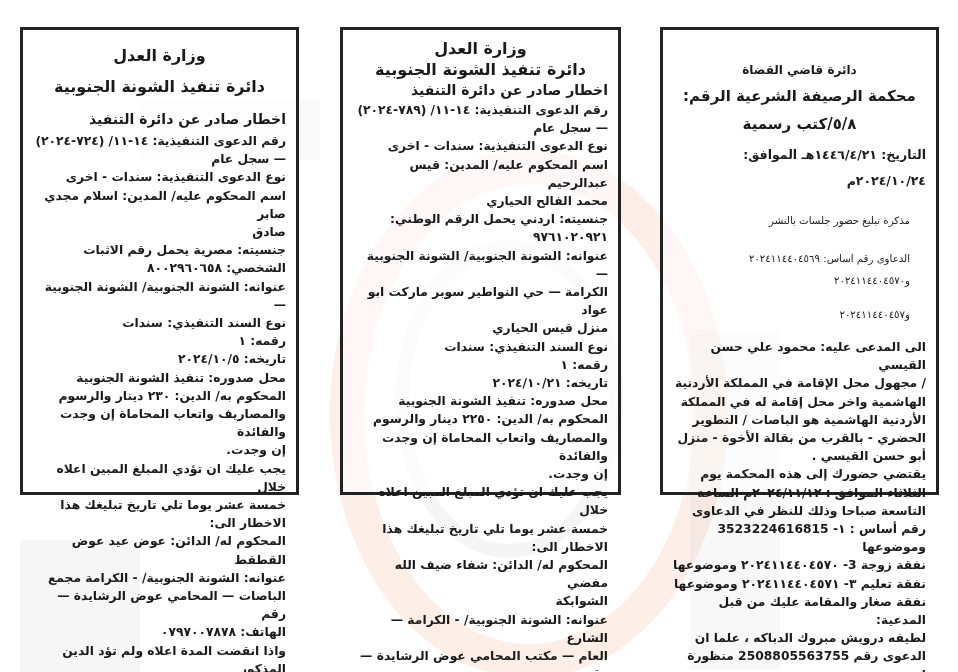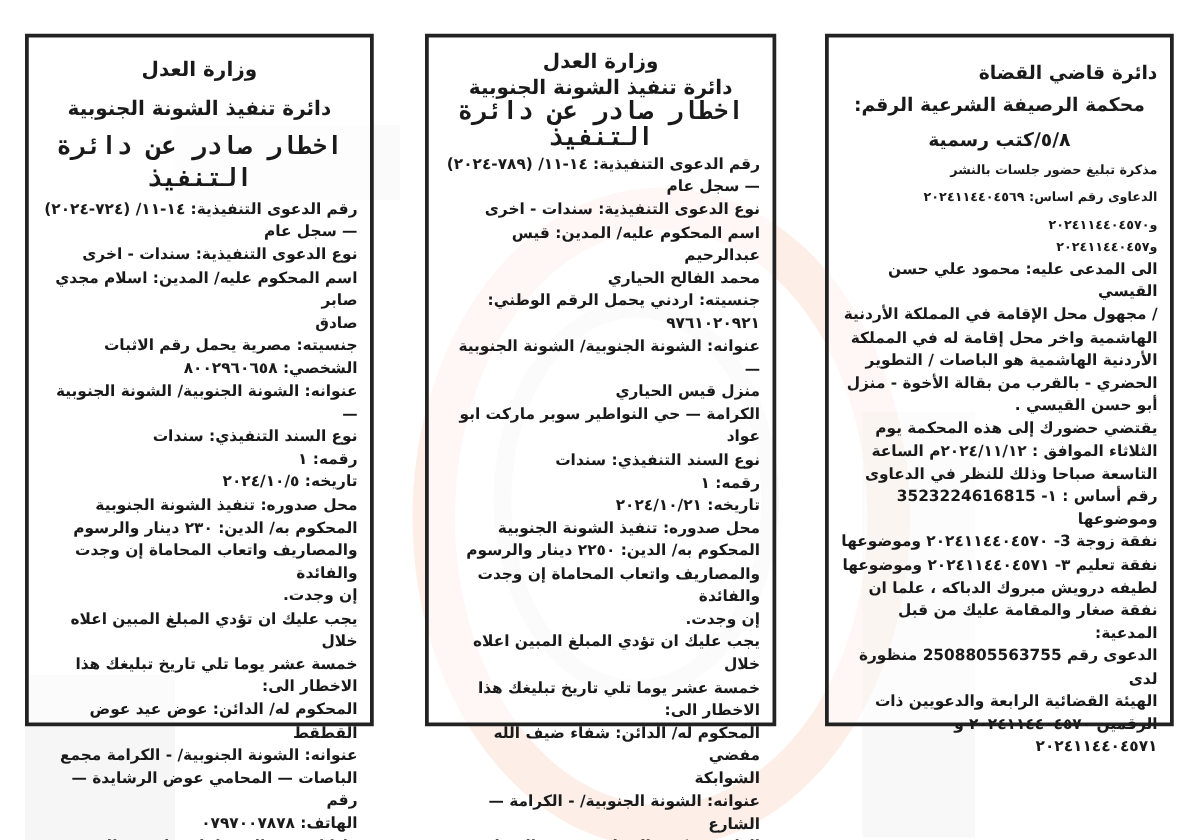--- a/index.html
+++ b/index.html
@@ -16,42 +16,42 @@
   }
   .wm-ring2 {
     left:395px; top:240px; width:200px; height:290px; border-radius:50%;
     border:14px solid rgba(160,160,160,0.10);
   }
   .wm-block1 { left:20px; top:540px; width:120px; height:132px; background:rgba(170,170,170,0.10); }
   .wm-block2 { left:690px; top:330px; width:90px; height:340px; background:rgba(170,170,170,0.08); }
   .wm-block3 { left:140px; top:100px; width:180px; height:60px; background:rgba(170,170,170,0.06); }
 
   .notice {
-    position:absolute; top:27px; height:554px;
+    position:absolute; top:27px; height:468px;
     border:3px solid #222; box-sizing:border-box;
     background:rgba(255,255,255,0.55);
     direction:rtl; text-align:right;
     padding:8px 10px 8px 10px;
   }
   .notice.left { left:20px; width:279px; }
   .notice.mid { left:340px; width:281px; }
   .notice.right { left:660px; width:279px; }
 
   .h1 { text-align:center; font-weight:bold; font-size:16px; line-height:24px; margin:0; }
   .h2 { text-align:center; font-weight:bold; font-size:16px; line-height:26px; margin:0; }
-  .h3 { text-align:center; font-weight:bold; font-size:20px; line-height:26px; margin:0;font-family:Liberation Mono, monospace; }
+  .h3 { text-align:right; font-weight:bold; font-size:14px; line-height:26px; margin:0; }
   .left .h1 { margin-top:6px; margin-bottom:6px; }
   .left .h2 { margin-bottom:6px; }
   .left .h3 { margin-bottom:0; }
   .mid .h1, .mid .h2, .mid .h3 { line-height:21px; }
-  .right .h1 { font-size:15px; line-height:24px; margin-top:8px;text-align:right; }
+  .right .h1 { font-size:12px; line-height:24px; margin-top:20px; }
   .right .h2 { font-size:15px; line-height:28px; }
 
   .line { font-size:12.3px; line-height:18.2px; font-weight:bold; margin:0; }
-  .small { font-size:10.2px; line-height:22px; font-weight:bold; margin:0; }
+  .small { font-size:10.2px; line-height:22px; font-weight:normal; margin:16px; }
   .date-line { font-size:12.5px; line-height:26px; font-weight:bold; margin-top:4px; }
 </style>
 </head>
 <body>
 
 <div class="wm wm-ring"></div>
 <div class="wm wm-ring2"></div>
 <div class="wm wm-block1"></div>
 <div class="wm wm-block2"></div>
 <div class="wm wm-block3"></div>
@@ -95,22 +95,22 @@
   <p class="h3">اخطار صادر عن دائرة التنفيذ</p>
   <div>
     <p class="line">رقم الدعوى التنفيذية: ١٤-١١/ (٧٨٩-٢٠٢٤)</p>
     <p class="line">— سجل عام</p>
     <p class="line">نوع الدعوى التنفيذية: سندات - اخرى</p>
     <p class="line">اسم المحكوم عليه/ المدين: قيس عبدالرحيم</p>
     <p class="line">محمد الفالح الحياري</p>
     <p class="line">جنسيته: اردني يحمل الرقم الوطني:</p>
     <p class="line">٩٧٦١٠٢٠٩٢١</p>
     <p class="line">عنوانه: الشونة الجنوبية/ الشونة الجنوبية —</p>
+    <p class="line">الكرامة — حي النواطير سوبر ماركت ابو عواد</p>
     <p class="line">منزل قيس الحياري</p>
-    <p class="line">الكرامة — حي النواطير سوبر ماركت ابو عواد</p>
     <p class="line">نوع السند التنفيذي: سندات</p>
     <p class="line">رقمه: ١</p>
     <p class="line">تاريخه: ٢٠٢٤/١٠/٢١</p>
     <p class="line">محل صدوره: تنفيذ الشونة الجنوبية</p>
     <p class="line">المحكوم به/ الدين: ٢٢٥٠ دينار والرسوم</p>
     <p class="line">والمصاريف واتعاب المحاماة إن وجدت والفائدة</p>
     <p class="line">إن وجدت.</p>
     <p class="line">يجب عليك ان تؤدي المبلغ المبين اعلاه خلال</p>
     <p class="line">خمسة عشر يوما تلي تاريخ تبليغك هذا</p>
     <p class="line">الاخطار الى:</p>
@@ -120,37 +120,38 @@
     <p class="line">العام — مكتب المحامي عوض الرشايدة — رقم</p>
 
   </div>
 
 </div>
 
 <div class="notice right">
   <p class="h1">دائرة قاضي القضاة</p>
   <p class="h2">محكمة الرصيفة الشرعية الرقم:</p>
   <p class="h2">٥/٨/كتب رسمية</p>
+  <p class="date-line">التاريخ: ١٤٤٦/٤/٢١هـ الموافق: ٢٠٢٤/١٠/٢٤م</p>
   <p class="small">مذكرة تبليغ حضور جلسات بالنشر</p>
   <p class="small">الدعاوى رقم اساس: ٢٠٢٤١١٤٤٠٤٥٦٩ و٢٠٢٤١١٤٤٠٤٥٧٠</p>
   <p class="small" style="line-height:14px">و٢٠٢٤١١٤٤٠٤٥٧</p>
   <div>
     <p class="line">الى المدعى عليه: محمود علي حسن القيسي</p>
     <p class="line">/ مجهول محل الإقامة في المملكة الأردنية</p>
     <p class="line">الهاشمية واخر محل إقامة له في المملكة</p>
     <p class="line">الأردنية الهاشمية هو الباصات / التطوير</p>
     <p class="line">الحضري - بالقرب من بقالة الأخوة - منزل</p>
     <p class="line">أبو حسن القيسي .</p>
     <p class="line">يقتضي حضورك إلى هذه المحكمة يوم</p>
     <p class="line">الثلاثاء الموافق : ٢٠٢٤/١١/١٢م الساعة</p>
     <p class="line">التاسعة صباحا وذلك للنظر في الدعاوى</p>
     <p class="line">رقم أساس : ١- 3523224616815 وموضوعها</p>
     <p class="line">نفقة زوجة 3- ٢٠٢٤١١٤٤٠٤٥٧٠ وموضوعها</p>
     <p class="line">نفقة تعليم ٣- ٢٠٢٤١١٤٤٠٤٥٧١ وموضوعها</p>
+    <p class="line">نفقة صغار والمقامة عليك من قبل المدعية:</p>
     <p class="line">لطيفه درويش مبروك الدباكه ، علما ان</p>
-    <p class="line">نفقة صغار والمقامة عليك من قبل المدعية:</p>
     <p class="line">الدعوى رقم 2508805563755 منظورة لدى</p>
     <p class="line">الهيئة القضائية الرابعة والدعويين ذات</p>
     <p class="line">الرقمين ٢٠٢٤١١٤٤٠٤٥٧٠ و ٢٠٢٤١١٤٤٠٤٥٧١</p>
 
   </div>
 
 </div>
 
 </body></html>

